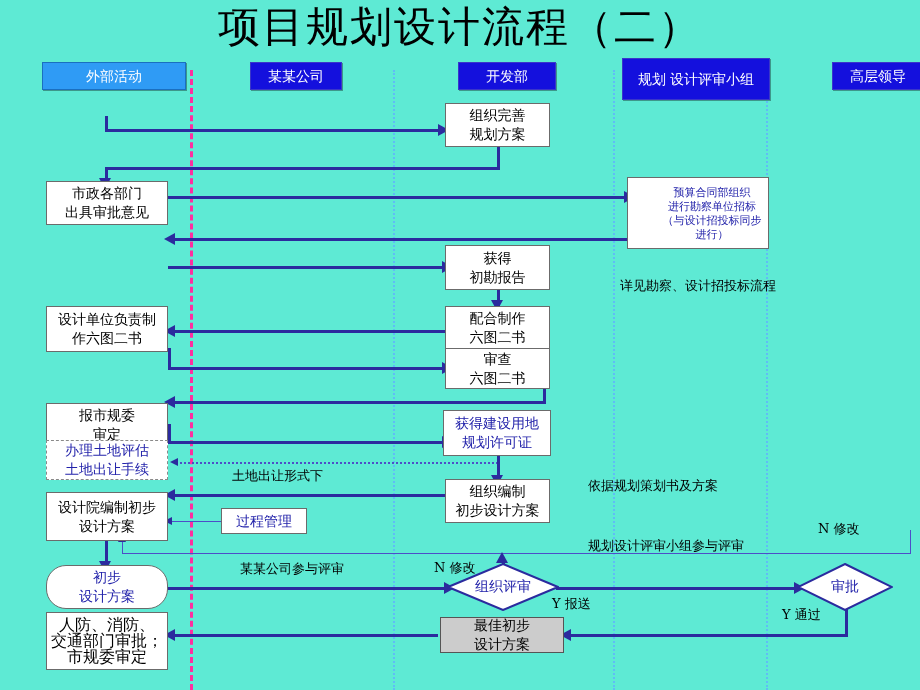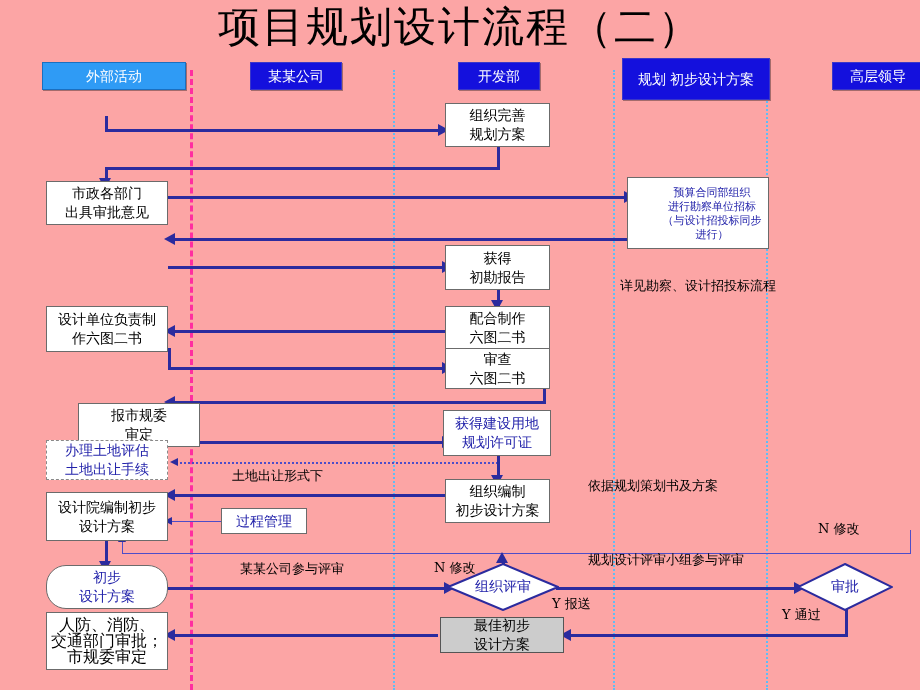--- a/index.html
+++ b/index.html
@@ -4,21 +4,21 @@
 <style>
   html, body {
     margin: 0;
     padding: 0;
     background: #ffffff;
   }
   #canvas {
     position: relative;
     width: 920px;
     height: 690px;
-    background: #fca5a5;
+    background: #5eead4;
     font-family: "Liberation Sans", "DejaVu Sans", sans-serif;
     overflow: hidden;
   }
 
   
   .title {
     position: absolute;
     left: 0;
     top: 2px;
     width: 920px;
@@ -169,23 +169,23 @@
 
   <div class="title">项目规划设计流程（二）</div>
 
   <div class="divider magenta" style="left:190px; top:70px; height:620px;"></div>
   <div class="divider blue-dot" style="left:393px; top:70px; height:620px;"></div>
   <div class="divider blue-dot" style="left:613px; top:70px; height:620px;"></div>
   <div class="divider blue-dot" style="left:766px; top:70px; height:620px;"></div>
 
   <div class="lane-head light" style="left:42px;  top:62px;  width:144px; height:28px;">外部活动</div>
   <div class="lane-head" style="left:250px; top:62px;  width:92px;  height:28px;">某某公司</div>
-  <div class="lane-head" style="left:458px; top:62px;  width:82px;  height:28px;">开发部</div>
+  <div class="lane-head" style="left:458px; top:62px;  width:98px;  height:28px;">开发部</div>
   <div class="lane-head" style="left:622px; top:58px;  width:148px; height:42px;">规划
-初步设计方案</div>
+设计评审小组</div>
   <div class="lane-head" style="left:832px; top:62px;  width:92px;  height:28px;">高层领导</div>
 
   <div class="vline" style="left:105px; top:116px; height:16px;"></div>
   <div class="hline" style="left:105px; top:129px; width:337px;"></div>
   <div class="arrow right" style="left:438px; top:124px;"></div>
 
   <div class="vline" style="left:497px; top:146px; height:22px;"></div>
   <div class="hline" style="left:105px; top:167px; width:395px;"></div>
   <div class="vline" style="left:105px; top:167px; height:14px;"></div>
   <div class="arrow down" style="left:99px; top:178px;"></div>
@@ -271,21 +271,21 @@
 
   <div class="box" style="left:445px; top:245px; width:105px; height:45px;">获得
 初勘报告</div>
 
   <div class="box" style="left:445px; top:306px; width:105px; height:43px;">配合制作
 六图二书</div>
 
   <div class="box" style="left:445px; top:348px; width:105px; height:41px;">审查
 六图二书</div>
 
-  <div class="box" style="left:46px; top:403px; width:122px; height:44px;margin-left:32px;">报市规委
+  <div class="box" style="left:46px; top:403px; width:122px; height:44px;">报市规委
 审定</div>
 
   <div class="box blue-text" style="left:443px; top:410px; width:108px; height:46px;">获得建设用地
 规划许可证</div>
 
   <div class="box dashed" style="left:46px; top:440px; width:122px; height:40px;">办理土地评估
 土地出让手续</div>
 
   <div class="box" style="left:445px; top:479px; width:105px; height:44px;">组织编制
 初步设计方案</div>
@@ -320,21 +320,21 @@
   </div>
 
   <div class="anno" style="left:620px; top:278px;">详见勘察、设计招投标流程</div>
 
   <div class="anno" style="left:232px; top:468px;text-align:right;">土地出让形式下</div>
 
   <div class="anno" style="left:588px; top:478px;">依据规划策划书及方案</div>
 
   <div class="anno" style="left:240px; top:561px;">某某公司参与评审</div>
 
-  <div class="anno" style="left:588px; top:552px;">规划设计评审小组参与评审</div>
+  <div class="anno" style="left:588px; top:538px;">规划设计评审小组参与评审</div>
 
   <div class="anno serif" style="left:434px; top:560px;">N  修改</div>
 
   <div class="anno serif" style="left:818px; top:521px;">N  修改</div>
 
   <div class="anno serif" style="left:552px; top:596px;">Y 报送</div>
 
   <div class="anno serif" style="left:782px; top:607px;">Y 通过</div>
 
 </div>

